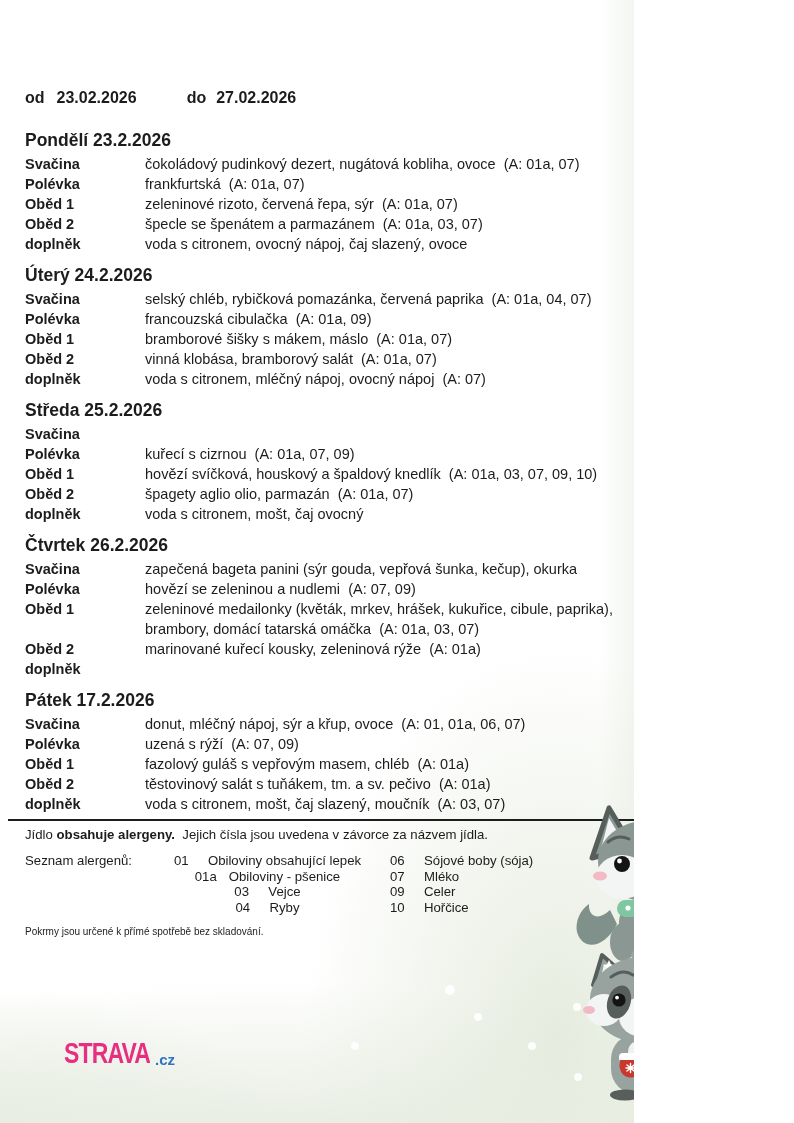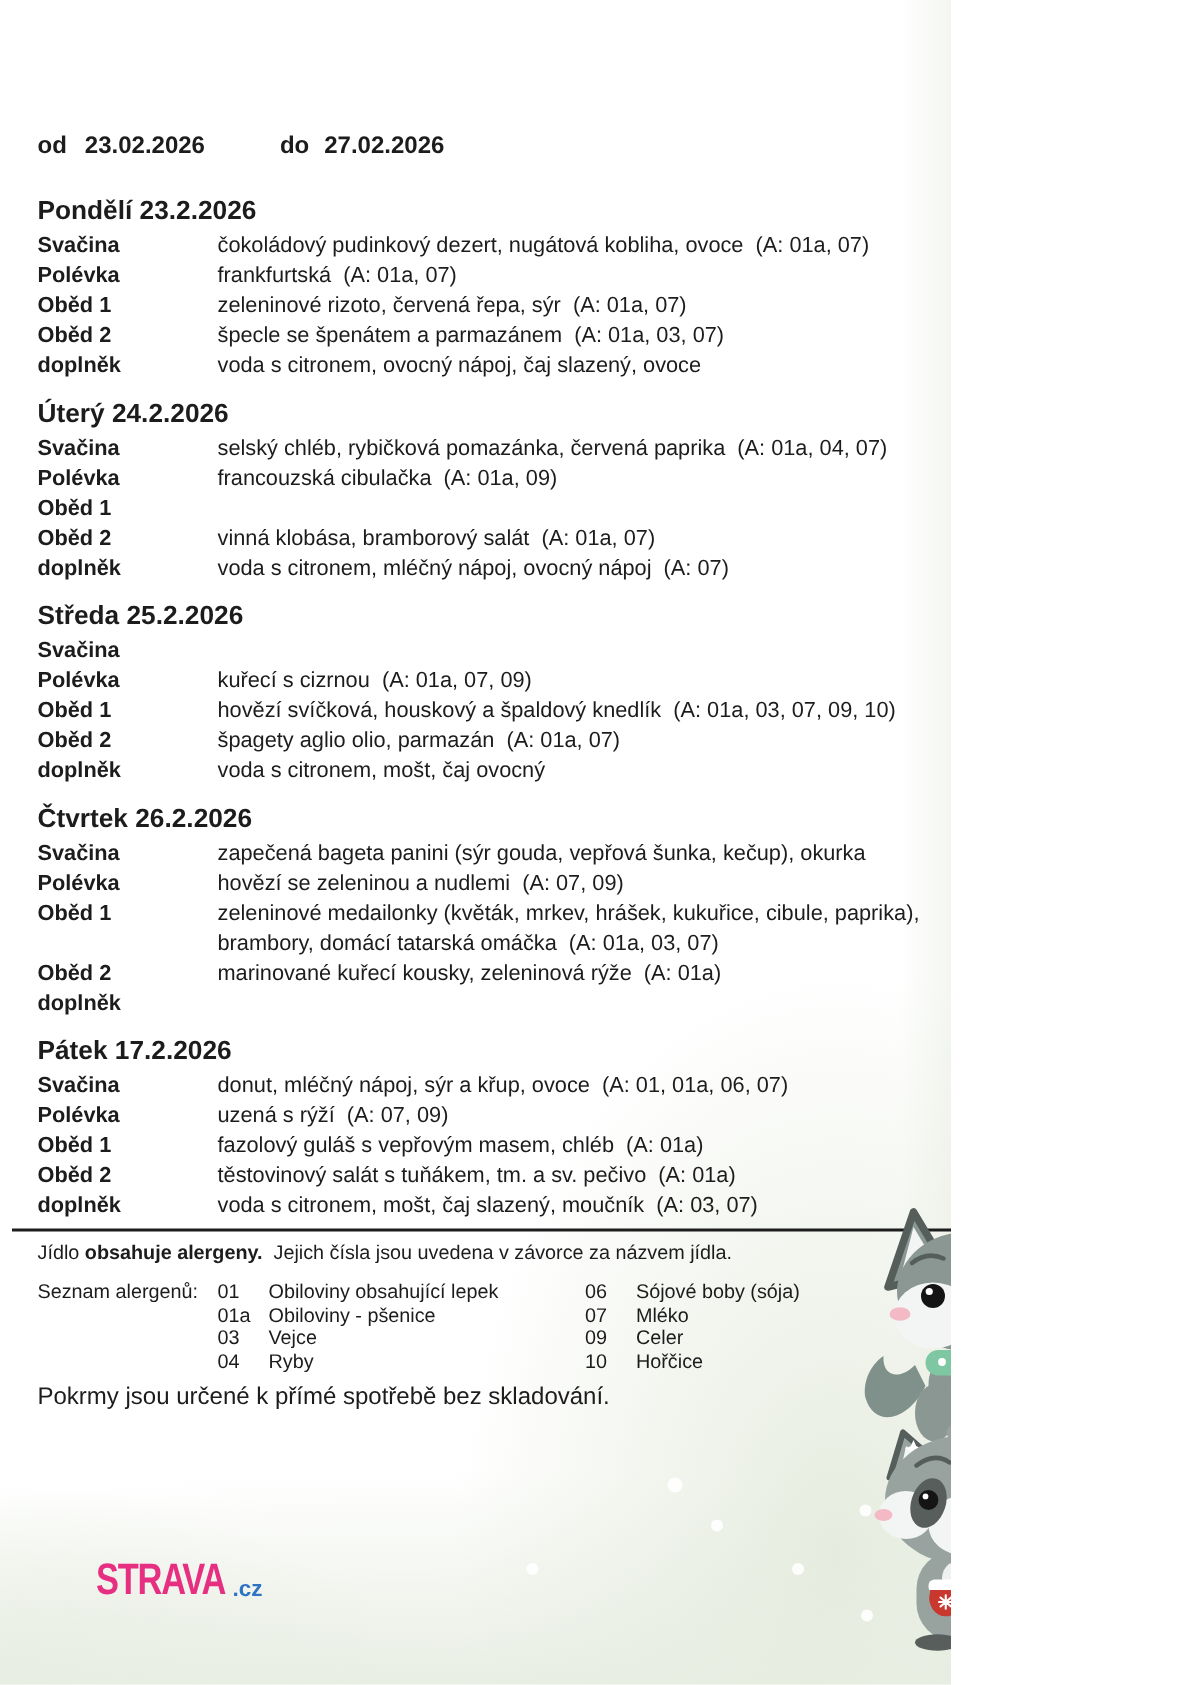--- a/index.html
+++ b/index.html
@@ -24,24 +24,24 @@
   .day:first-of-type .day-title{margin-top:22px;}
   .menu-row{display:flex;line-height:20px;font-size:14.5px;}
   .row-label{width:120px;flex:0 0 120px;font-weight:bold;}
   .row-value{width:540px;white-space:pre-wrap;}
   .separator{width:630px;margin-left:-17px;margin-top:5px;border-top:2px solid #1d1d1d;}
   .note{margin-top:6px;font-size:13.2px;line-height:16px;white-space:pre-wrap;}
   .note b{font-weight:bold;}
   .allergen-block{display:flex;margin-top:10px;font-size:13.2px;line-height:15.5px;}
   .seznam-label{width:120px;flex:0 0 120px;}
   .allergen-col{display:flex;flex-direction:column;}
-  .allergen-col.c1{width:245px;flex:0 0 245px;}
+  .allergen-col.c1{width:245px;flex:0 0 245px;align-items:center;}
   .allergen-item{display:flex;}
   .allergen-code{width:34px;flex:0 0 34px;}
-  .storage-note{margin-top:9px;font-size:16px;line-height:16px;}
+  .storage-note{margin-top:9px;font-size:10px;line-height:16px;}
   .logo{position:absolute;left:64px;top:1040px;display:flex;align-items:flex-end;}
   .logo .brand{
     font-weight:bold;font-size:28px;line-height:28px;letter-spacing:-1px;
     color:#e72f82;display:inline-block;transform:scale(.82,1.05);transform-origin:left bottom;
   }
   .logo .suffix{font-weight:bold;font-size:15px;line-height:15px;color:#2e74c4;margin-left:-14px;padding-bottom:1px;}
   .illustration{position:absolute;left:573px;top:804px;width:158px;height:300px;}
   .snow-dot{position:absolute;background:#ffffff;border-radius:50%;opacity:.9;}
 </style>
 </head>
@@ -88,20 +88,21 @@
             <div class="menu-row">
               <div class="row-label">Svačina</div>
               <div class="row-value">selský chléb, rybičková pomazánka, červená paprika  (A: 01a, 04, 07)</div>
             </div>
             <div class="menu-row">
               <div class="row-label">Polévka</div>
               <div class="row-value">francouzská cibulačka  (A: 01a, 09)</div>
             </div>
             <div class="menu-row">
               <div class="row-label">Oběd 1</div>
+              <div class="row-value">bramborové šišky s mákem, máslo  (A: 01a, 07)</div>
             </div>
             <div class="menu-row">
               <div class="row-label">Oběd 2</div>
               <div class="row-value">vinná klobása, bramborový salát  (A: 01a, 07)</div>
             </div>
             <div class="menu-row">
               <div class="row-label">doplněk</div>
               <div class="row-value">voda s citronem, mléčný nápoj, ovocný nápoj  (A: 07)</div>
             </div>
           </div>

